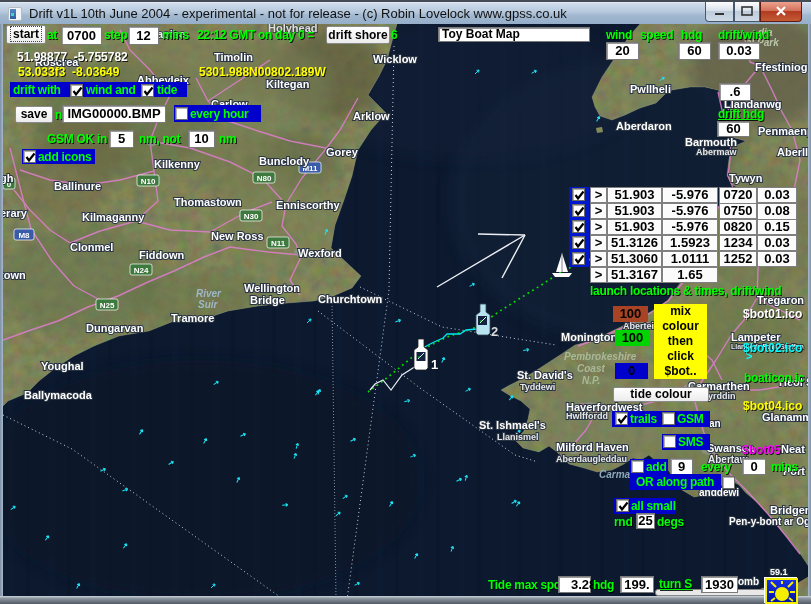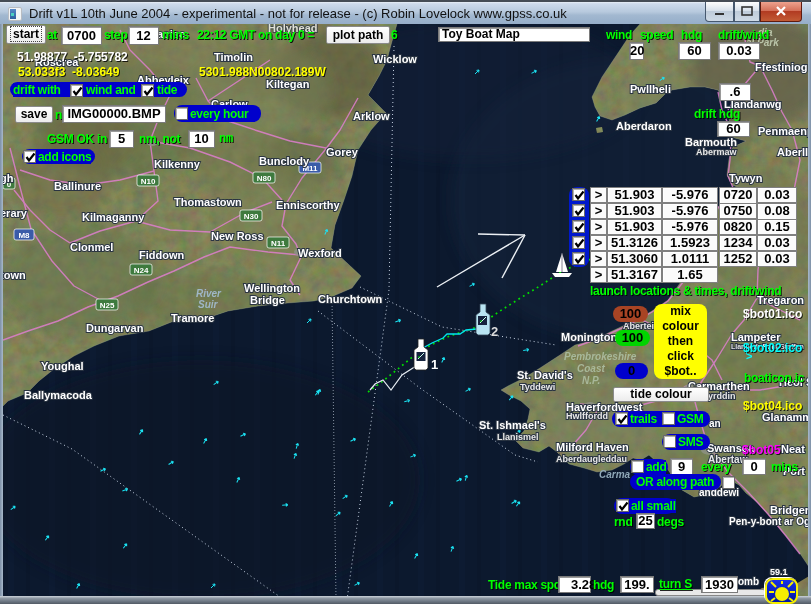--- a/index.html
+++ b/index.html
@@ -1,18 +1,18 @@
 <!DOCTYPE html>
 <html><head>
 <meta charset="utf-8">
 <style>
 html,body{margin:0;padding:0;width:811px;height:604px;overflow:hidden;background:#0e1a33;
  font-family:"Liberation Sans",sans-serif;}
 *{box-sizing:border-box;}
-.abs{position:absolute;border-radius:8px;}
+.abs{position:absolute;}
 #win{position:absolute;left:0;top:0;width:811px;height:604px;}
 
 #tb{position:absolute;left:0;top:0;width:811px;height:24px;
  background:linear-gradient(#e8eef6 0%,#cddaeb 8%,#b7c9dd 45%,#a2b8d0 60%,#96aec9 100%);
  border-top:2px solid #454c55;}
 #tbtxt{position:absolute;left:29px;top:4px;font-size:13px;color:#111;white-space:nowrap;}
 #tbicon{position:absolute;left:8px;top:5px;width:14px;height:14px;background:#f2f4f6;border:1px solid #b8bcc2;border-radius:2px;}
 #tbicon:after{content:"";position:absolute;left:1px;top:1px;width:6px;height:10px;background:linear-gradient(#5588c8,#2c5e9e);}
 #tbicon:before{content:"";position:absolute;left:2px;top:5px;width:3px;height:3px;background:#4ad0c0;z-index:2;}
 .capbtn{position:absolute;top:0px;height:20px;border:1px solid #46586e;border-top:none;
@@ -370,30 +370,30 @@
     <div id="brdR"></div>
     <div id="brdB"></div>
 
 <div class="btn" style="left:6px;top:25px;width:40px;height:19px;line-height:17px;border-style:solid;border-color:#8a8a8a;"><span style="outline:1px dotted #444;padding:0 2px;">start</span></div>
 <div class="grn" style="left:47px;top:28px;">at</div>
 <div class="inp" style="left:61px;top:26px;width:41px;height:19px;line-height:17px;">0700</div>
 <div class="grn" style="left:104px;top:28px;">step</div>
 <div class="inp" style="left:128px;top:26px;width:31px;height:19px;line-height:17px;">12</div>
 <div class="grn" style="left:162px;top:28px;">mins</div>
 <div class="grn" style="left:197px;top:28px;">22:12 GMT on day 0 =</div>
-<div class="btn" style="left:326px;top:26px;width:64px;height:18px;line-height:16px;">plot path</div>
+<div class="btn" style="left:326px;top:26px;width:64px;height:18px;line-height:16px;">drift shore</div>
 <div class="grn" style="left:391px;top:28px;">6</div>
 <div class="inp" style="left:438px;top:27px;width:152px;height:15px;line-height:13px;text-align:left;padding-left:3px;font-size:12px;">Toy Boat Map</div>
 <div class="grn" style="left:606px;top:28px;">wind</div>
 <div class="grn" style="left:640px;top:28px;">speed</div>
 <div class="grn" style="left:681px;top:28px;">hdg</div>
 <div class="grn" style="left:718px;top:28px;">drift/wind</div>
 
 <div class="wht" style="left:17px;top:50px;">51.98877&nbsp; -5.755782</div>
-<div class="inp" style="left:606px;top:42px;width:15px;height:18px;line-height:16px;margin-left:23px;">20</div>
+<div class="inp" style="left:606px;top:42px;width:33px;height:18px;line-height:16px;">20</div>
 <div class="inp" style="left:678px;top:42px;width:33px;height:18px;line-height:16px;">60</div>
 <div class="inp" style="left:718px;top:42px;width:42px;height:18px;line-height:16px;">0.03</div>
 
 <div class="ylw" style="left:18px;top:65px;">53.033f3&nbsp; -8.03649</div>
 <div class="ylw" style="left:199px;top:65px;">5301.988N00802.189W</div>
 
 <div class="abs onblue" style="left:10px;top:82px;width:177px;height:15px;"></div>
 <div class="grn onblue" style="left:13px;top:83px;">drift with</div>
 <div class="cb" style="left:70px;top:84px;">
       <svg width="13" height="13">
@@ -412,32 +412,32 @@
 <div class="grn" style="left:55px;top:108px;">n</div>
 <div class="inp" style="left:62px;top:105px;width:104px;height:18px;line-height:16px;">IMG00000.BMP</div>
 <div class="abs onblue" style="left:174px;top:105px;width:87px;height:17px;"></div>
 <div class="cb" style="left:175px;top:107px;"></div>
 <div class="grn onblue" style="left:190px;top:107px;">every hour</div>
 
 <div class="grn" style="left:47px;top:132px;">GSM OK in</div>
 <div class="inp" style="left:109px;top:130px;width:25px;height:18px;line-height:16px;">5</div>
 <div class="grn" style="left:139px;top:132px;">nm, not</div>
 <div class="inp" style="left:188px;top:130px;width:27px;height:18px;line-height:16px;">10</div>
-<div class="grn" style="left:219px;top:132px;font-family:Liberation Mono, monospace;">nm</div>
+<div class="grn" style="left:219px;top:132px;">nm</div>
 
 <div class="abs onblue" style="left:22px;top:149px;width:73px;height:15px;"></div>
 <div class="cb" style="left:23px;top:150px;">
       <svg width="13" height="13">
         <path d="M2.5,6 L5,9.5 L10.5,2.5" stroke="#000" stroke-width="2.2" fill="none"></path>
       </svg>
     </div>
 <div class="grn onblue" style="left:38px;top:150px;">add icons</div>
 
 <div class="inp" style="left:719px;top:83px;width:32px;height:18px;line-height:16px;">.6</div>
-<div class="grn" style="left:694px;top:107px;">drift hdg</div>
+<div class="grn" style="left:718px;top:107px;text-decoration:underline;">drift hdg</div>
 <div class="inp" style="left:717px;top:121px;width:33px;height:16px;line-height:14px;">60</div>
 
 <div class="abs" style="left:569px;top:187px;width:20px;height:80px;background:#0018cc;"></div>
 <div class="cb" style="left:572px;top:188px;">
       <svg width="13" height="13">
         <path d="M2.5,6 L5,9.5 L10.5,2.5" stroke="#000" stroke-width="2.2" fill="none"></path>
       </svg>
     </div>
 <div class="cb" style="left:572px;top:204px;">
       <svg width="13" height="13">

